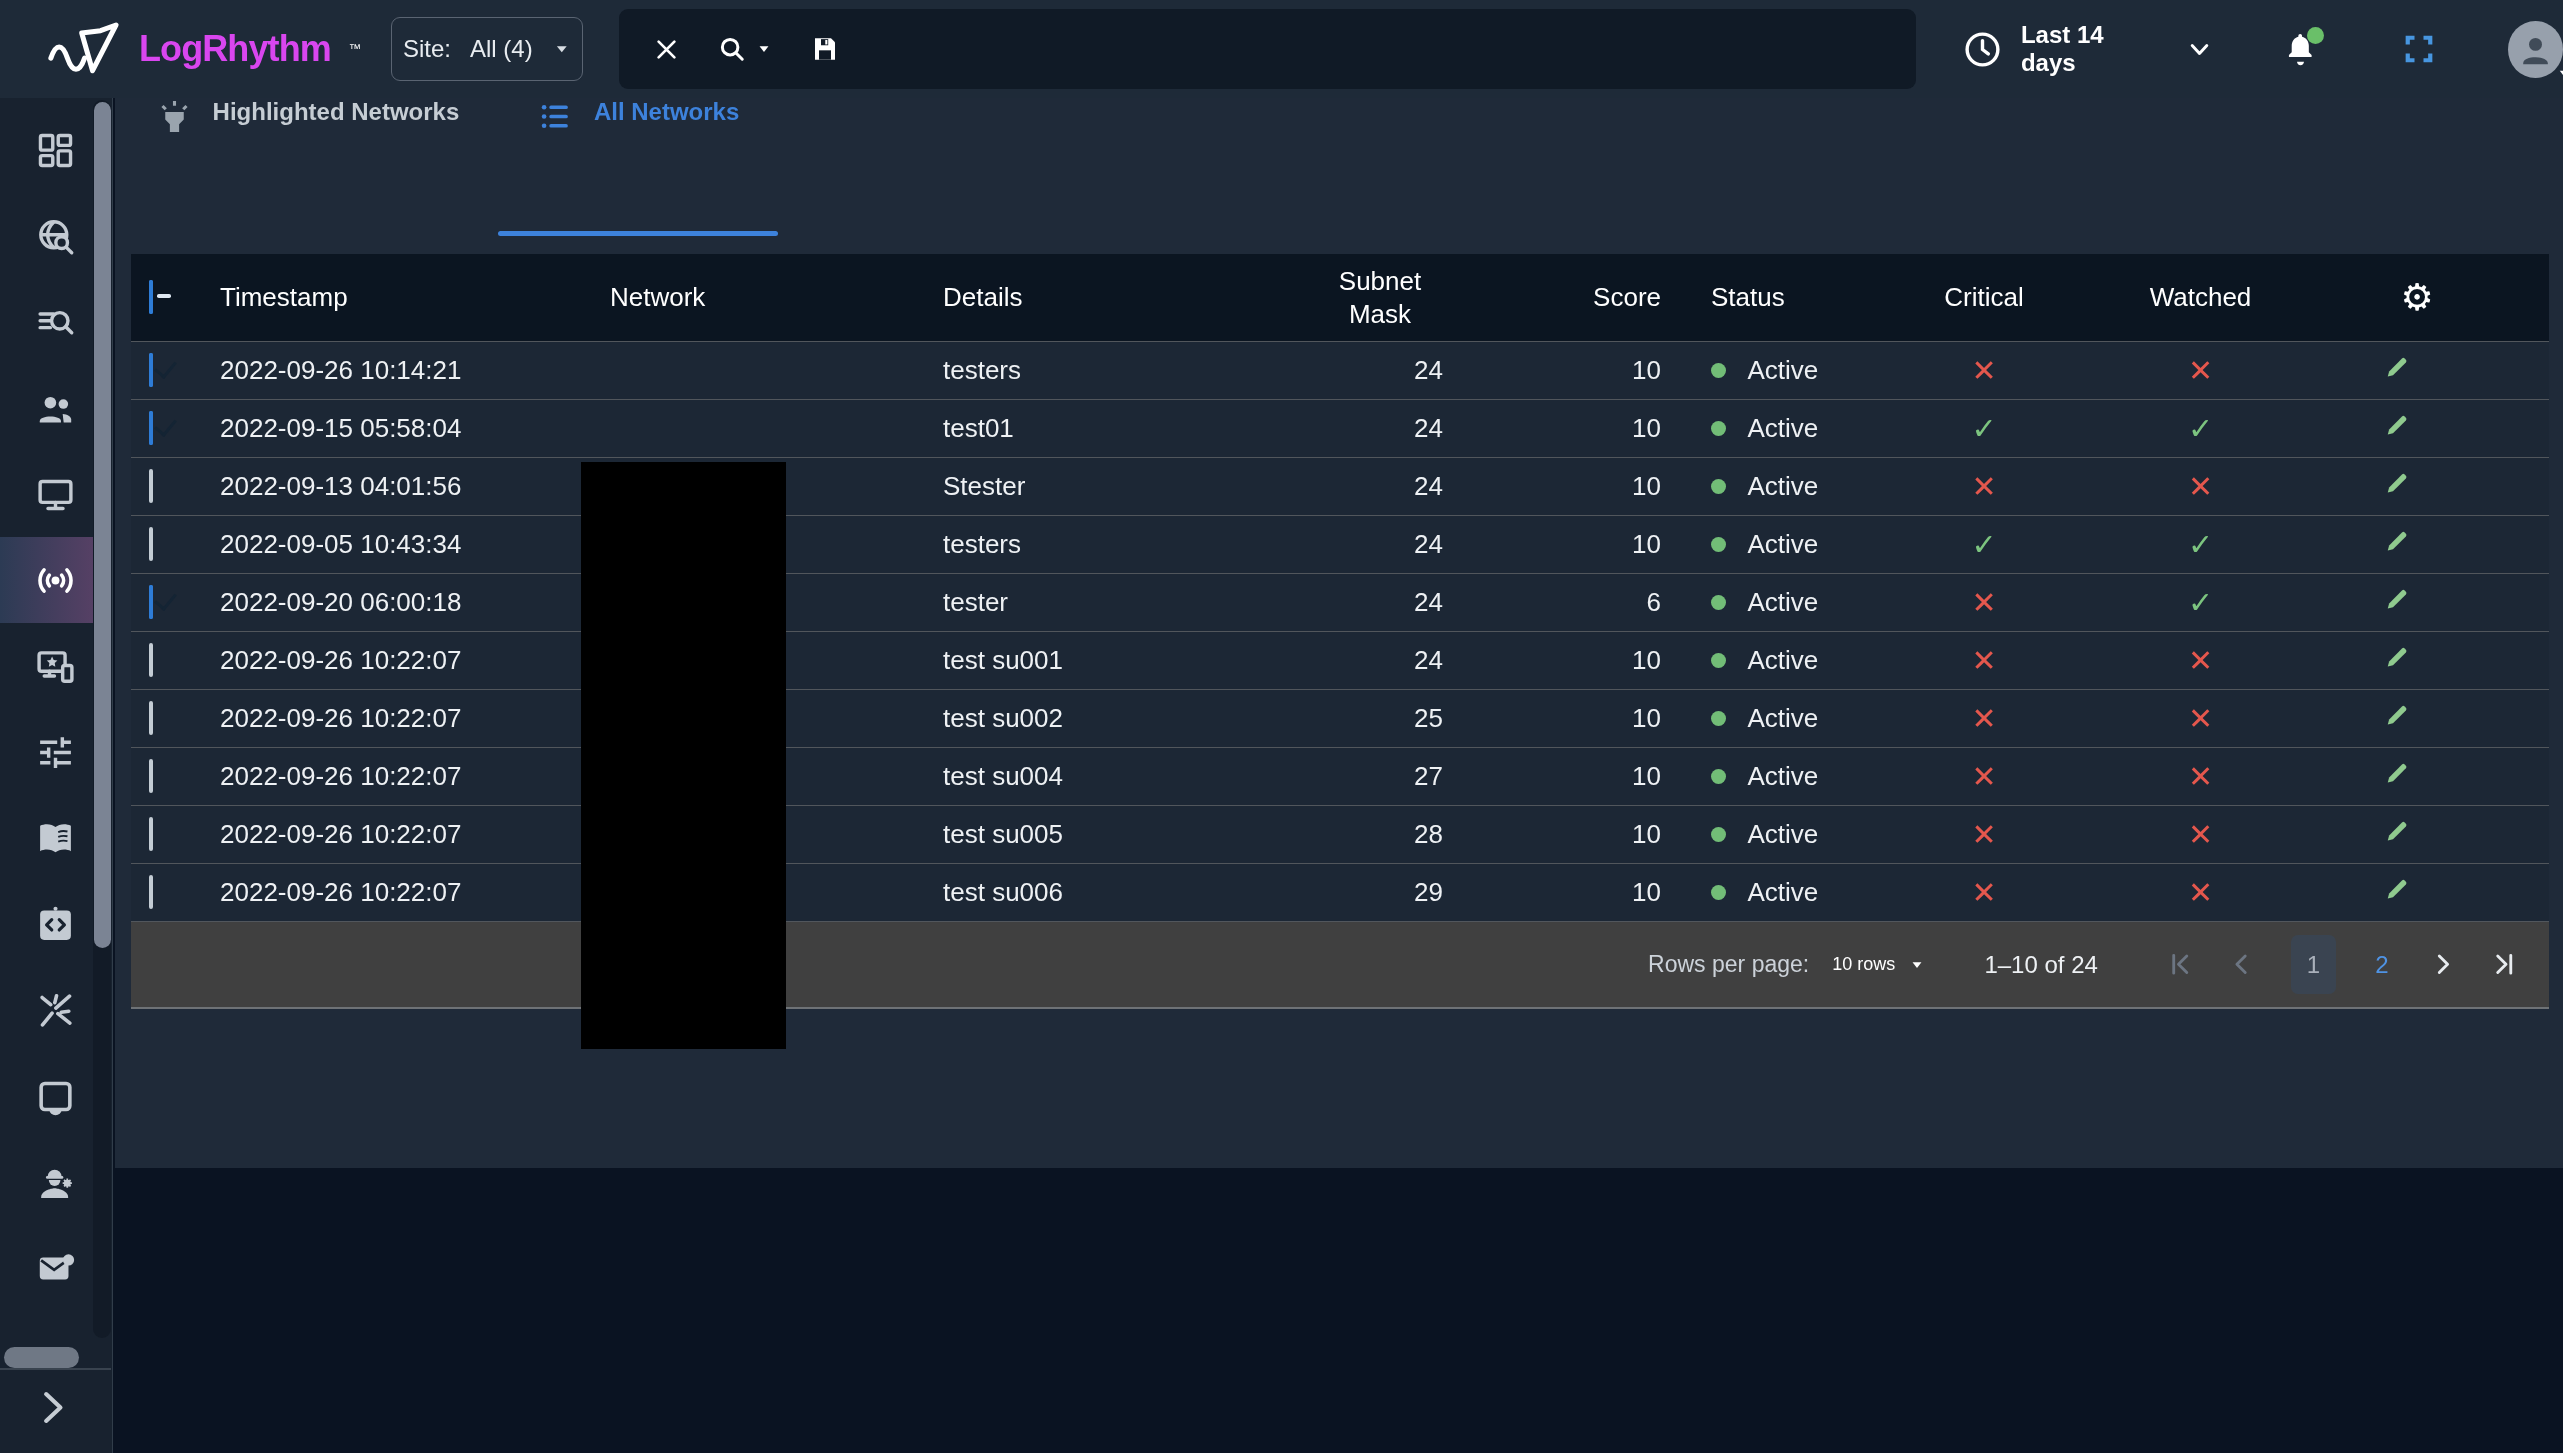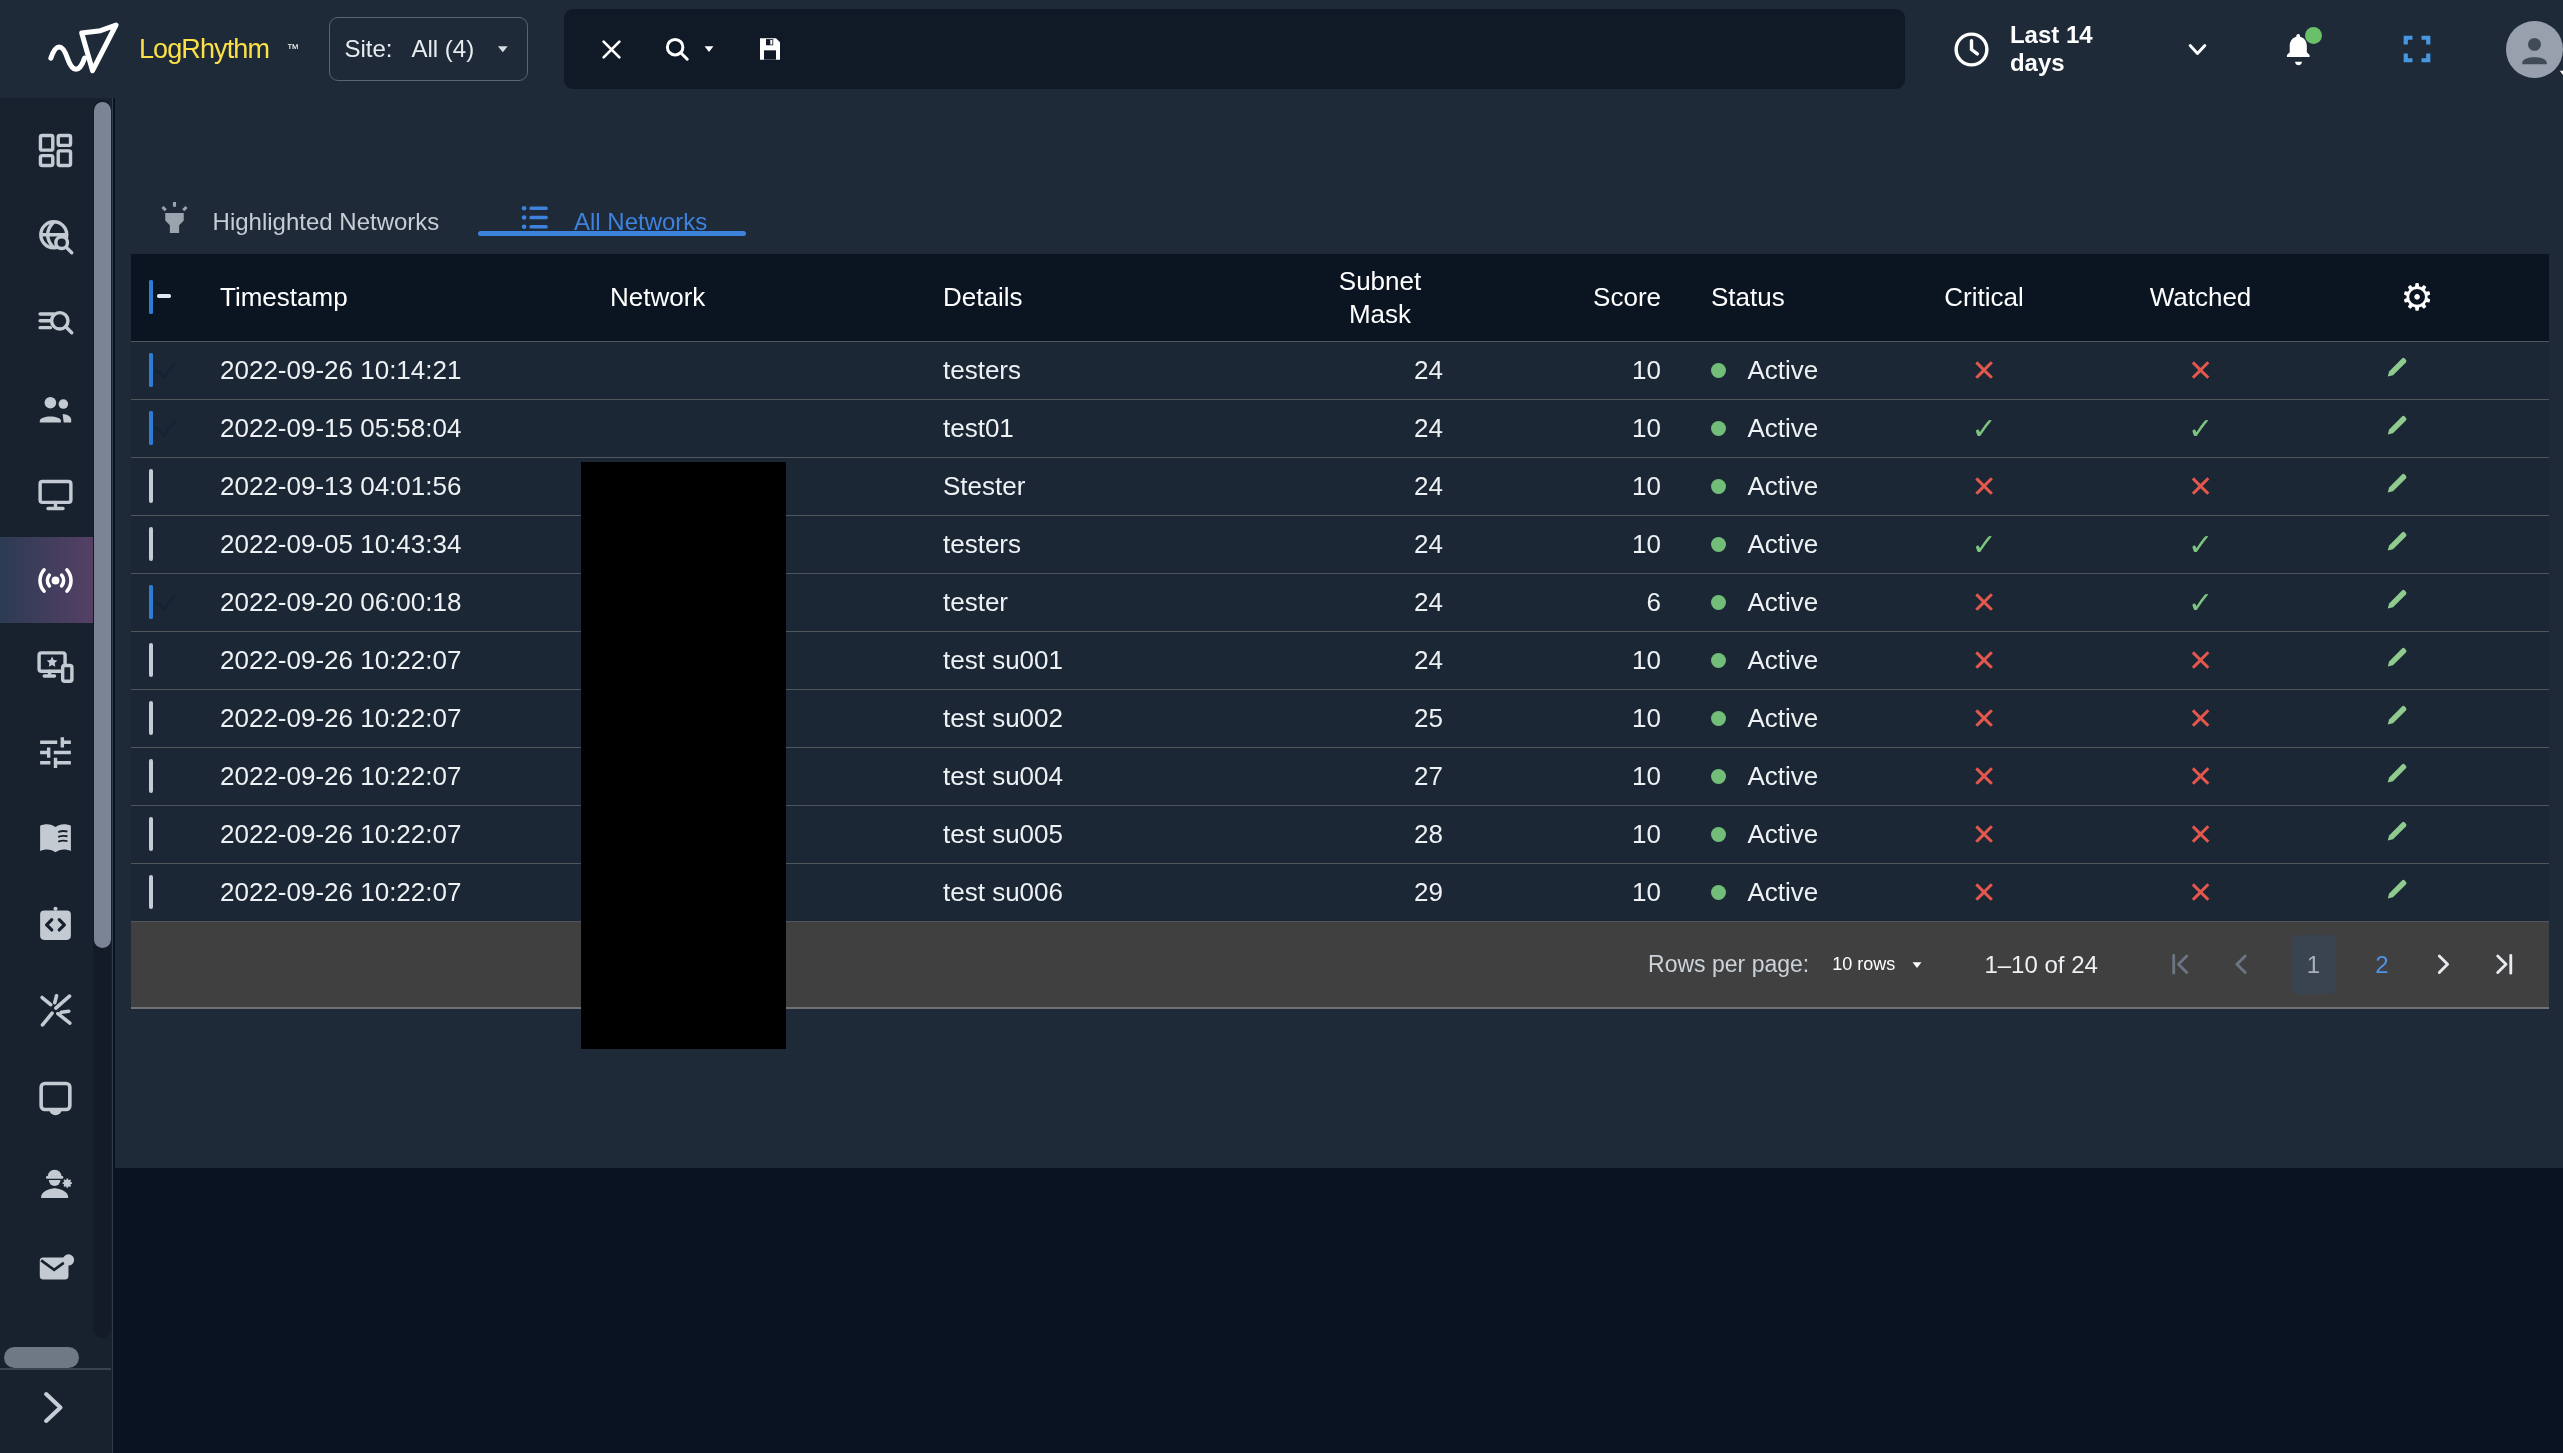--- a/index.html
+++ b/index.html
@@ -11,21 +11,21 @@
     color:#eef1f4;
   }
   svg { display:block; }
 
   
   .topbar {
     position:absolute; left:0; top:0; width:2563px; height:98px;
     background:#1e2a38; display:flex; align-items:center; z-index:10;
   }
   .logo { margin-left:45px; display:flex; align-items:center; gap:16px; }
-  .logo-text { color:#fde047; font-size:27px; font-weight:400; letter-spacing:-0.9px; }
+  .logo-text { color:#d946ef; font-size:36px; font-weight:700; letter-spacing:-0.9px; }
   .logo-tm { color:#fff; font-size:12.5px; vertical-align:top; margin-left:1.8px; }
   .site-select {
     margin-left:30px; width:199px; height:64px;
     border:1.8px solid #5a6472; border-radius:9px;
     display:flex; align-items:center; justify-content:center; gap:19px;
     font-size:24px; color:#e8ecf0; cursor:pointer;
   }
   .search-box {
     margin-left:36px; width:1343px; height:80px;
     background:#101a26; border-radius:9px;
@@ -68,22 +68,22 @@
   .side-divider { position:absolute; left:0; top:1270px; width:111px; height:1.8px;
     background:#39434f; }
   .expand-btn { position:absolute; left:30px; top:1288px; cursor:pointer; }
 
   
   .content {
     position:absolute; left:115px; top:98px; width:2448px; height:1070px;
     background:#1f2a39;
   }
   .tabs-bar { height:138px; display:flex; align-items:stretch; }
-  .tab { display:flex; align-items:flex-end; gap:19.6px; padding:0 39px;
-    font-size:24px; font-weight:400; color:#c6cdd4; position:relative; cursor:pointer; }
+  .tab { display:flex; align-items:flex-start; gap:19.6px; padding:0 39px;
+    font-size:24px; font-weight:700; color:#c6cdd4; position:relative; cursor:pointer; }
   .tab:first-child { padding-left:41px; }
   .tab svg { width:37px; height:37px; }
   .tab.active { color:#3d82dc; }
   .tab .underline { position:absolute; left:0; right:0; bottom:0; height:5.3px;
     background:#3d82dc; border-radius:2.7px; }
 
   .banner { margin:27px 14.2px 0 14.2px; height:94px; background:#f3e6f5;
     display:flex; align-items:center; padding-left:43px; gap:36px; }
   .banner-text { color:#9127ad; font-size:28px; font-weight:500; }
   .banner-icon { cursor:pointer; }

